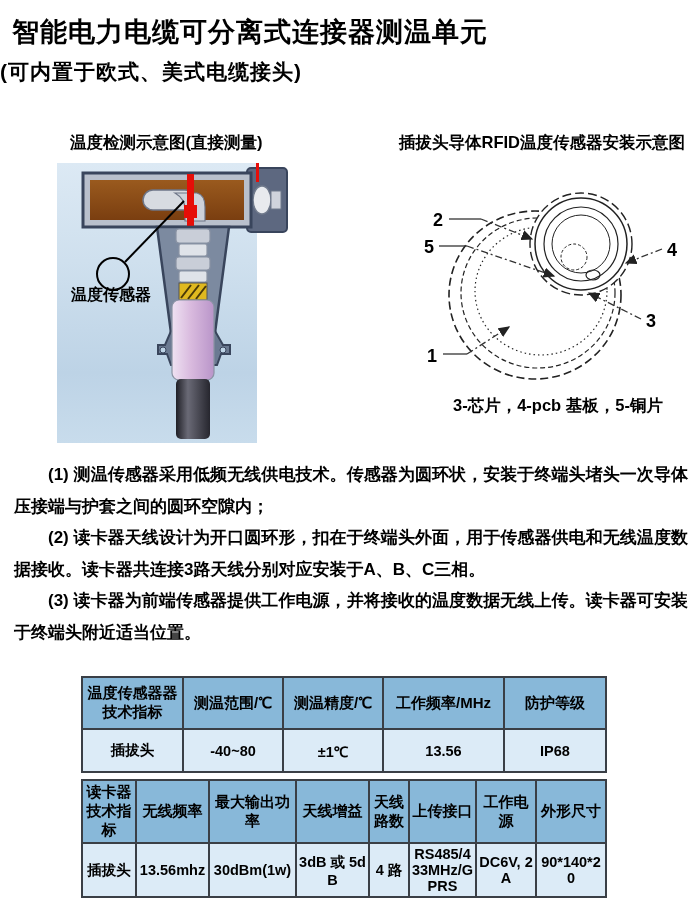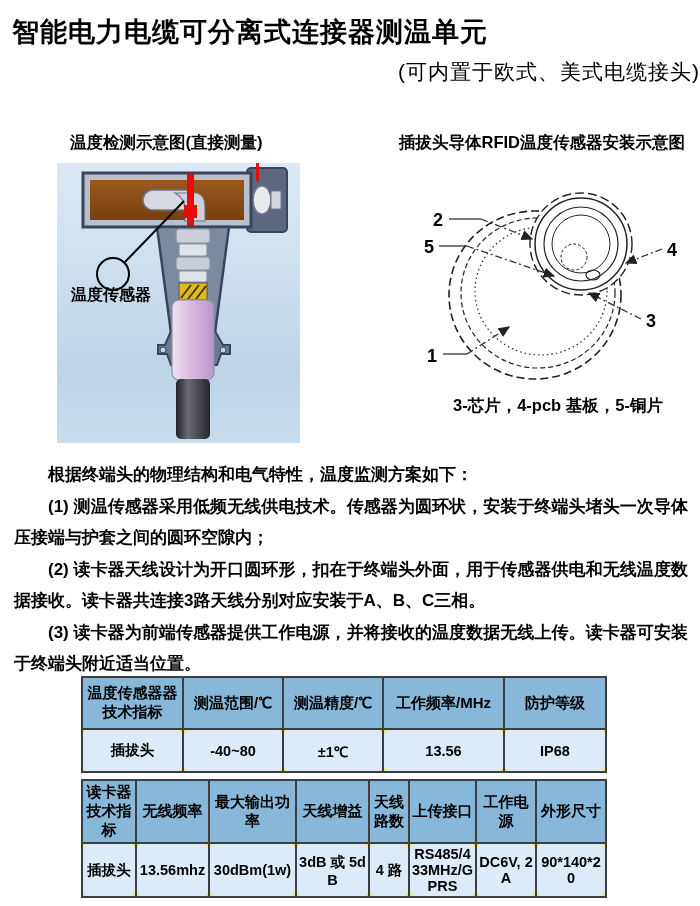--- a/index.html
+++ b/index.html
@@ -6,30 +6,30 @@
   html,body { background:#ffffff; }
   body {
     width:700px; height:906px; position:relative; overflow:hidden;
     font-family:"Liberation Sans", sans-serif; color:#000;
   }
   .page-title {
     position:absolute; top:14px; left:12px; width:700px; text-align:left;
     font-size:27px; font-weight:bold; letter-spacing:1px;
   }
   .page-subtitle {
-    position:absolute; top:58px; left:0; width:700px; text-align:right;
-    font-size:21px; font-weight:normal; letter-spacing:1px;
+    position:absolute; top:58px; left:0; width:700px; text-align:left;
+    font-size:21px; font-weight:bold; letter-spacing:1px;
   }
   .fig-caption {
     position:absolute; font-size:16.5px; font-weight:bold; white-space:nowrap;
   }
   .cap-left { top:132px; left:70px;text-align:right; }
   .cap-right { top:132px; left:399px; }
   .fig-left {
-    position:absolute; top:163px; left:57px; width:243px; height:280px;
+    position:absolute; top:163px; left:57px; width:200px; height:280px;
     background:linear-gradient(180deg,#dce9f4 0%, #cfe0ee 35%, #bdd3e6 75%, #c8dcec 100%);
   }
   .fig-left .sensor-label {
     position:absolute; left:14px; top:122px; font-size:16px; font-weight:bold;
   }
   .fig-right {
     position:absolute; top:172px; left:405px; width:290px; height:212px; background:#fff;
   }
   .fig-legend {
     position:absolute; top:392px; left:404px; font-size:16.5px; font-weight:bold;
@@ -43,21 +43,21 @@
   .body-text p { text-indent:2em; }
   table.spec {
     position:absolute; left:81px; border-collapse:collapse; table-layout:fixed;
     width:524px; background:#fde047;
   }
   .spec th, .spec td {
     border:2px solid #3a3f46; text-align:center; vertical-align:middle;
     word-break:break-all; padding:2px 1px; font-weight:bold;
   }
   .spec th { background:#88b8d9; font-size:15px; }
-  .spec td { background:#dcebf7; font-size:14.5px;border-radius:8px; }
+  .spec td { background:#dcebf7; font-size:14.5px; }
   .table1 { top:676px; }
   .table1 th { height:52px; }
   .table1 td { height:43px; }
   .table2 { top:779px; }
   .table2 th { height:58px; }
   .table2 td { height:50px; }
   svg { display:block; }
   svg text.callout {
     font-family:"Liberation Sans", sans-serif; font-weight:bold; font-size:18px; fill:#000;
   }
@@ -162,21 +162,20 @@
     <text class="callout" x="241" y="155">3</text>
     <text class="callout" x="22" y="190">1</text>
   </svg>
 </div>
 
 <div class="fig-legend">
   <div class="line2">3-芯片，4-pcb 基板，5-铜片</div>
 </div>
 
 <div class="body-text">
-  <p>根据终端头的物理结构和电气特性，温度监测方案如下：</p>
   <p>(1) 测温传感器采用低频无线供电技术。传感器为圆环状，安装于终端头堵头一次导体压接端与护套之间的圆环空隙内；</p>
   <p>(2) 读卡器天线设计为开口圆环形，扣在于终端头外面，用于传感器供电和无线温度数据接收。读卡器共连接3路天线分别对应安装于A、B、C三相。</p>
   <p>(3) 读卡器为前端传感器提供工作电源，并将接收的温度数据无线上传。读卡器可安装于终端头附近适当位置。</p>
 </div>
 
 <table class="spec table1">
   <colgroup>
     <col style="width:101px">
       <col style="width:100px">
       <col style="width:100px">

